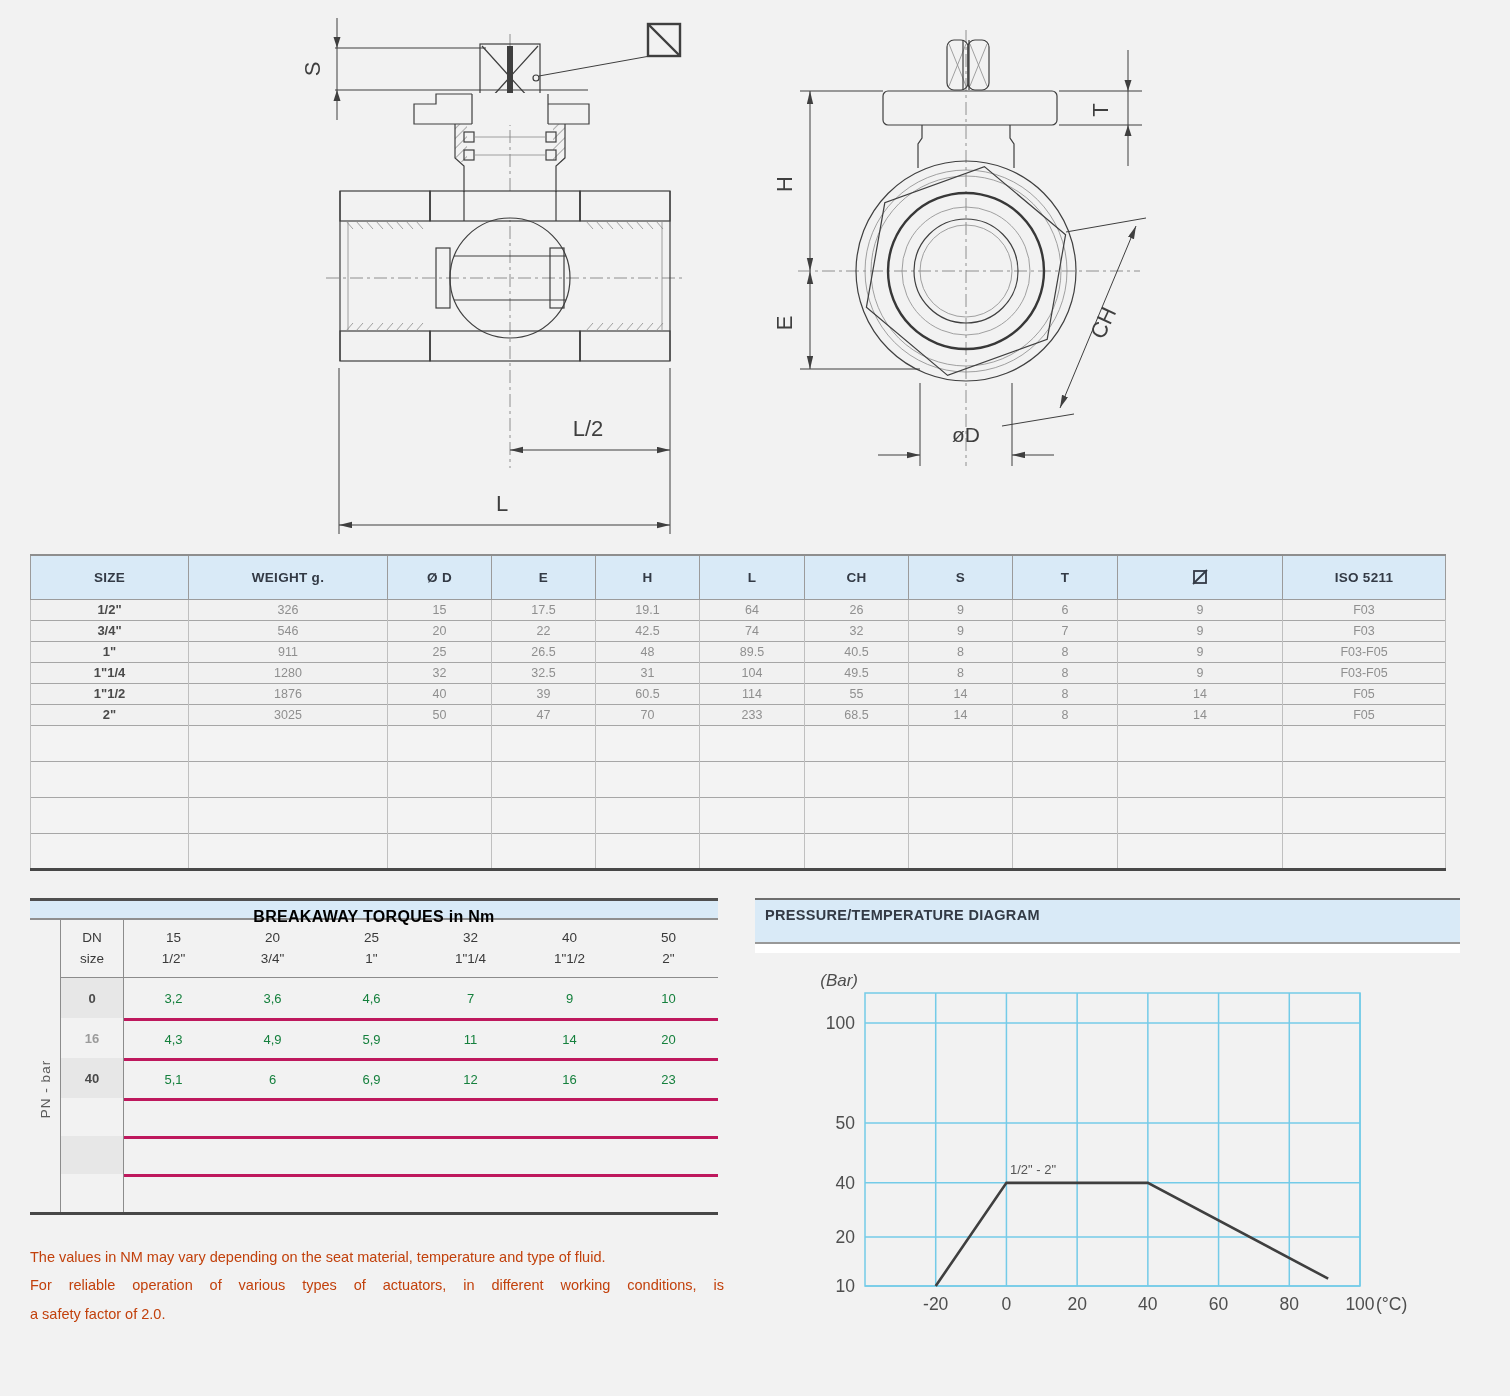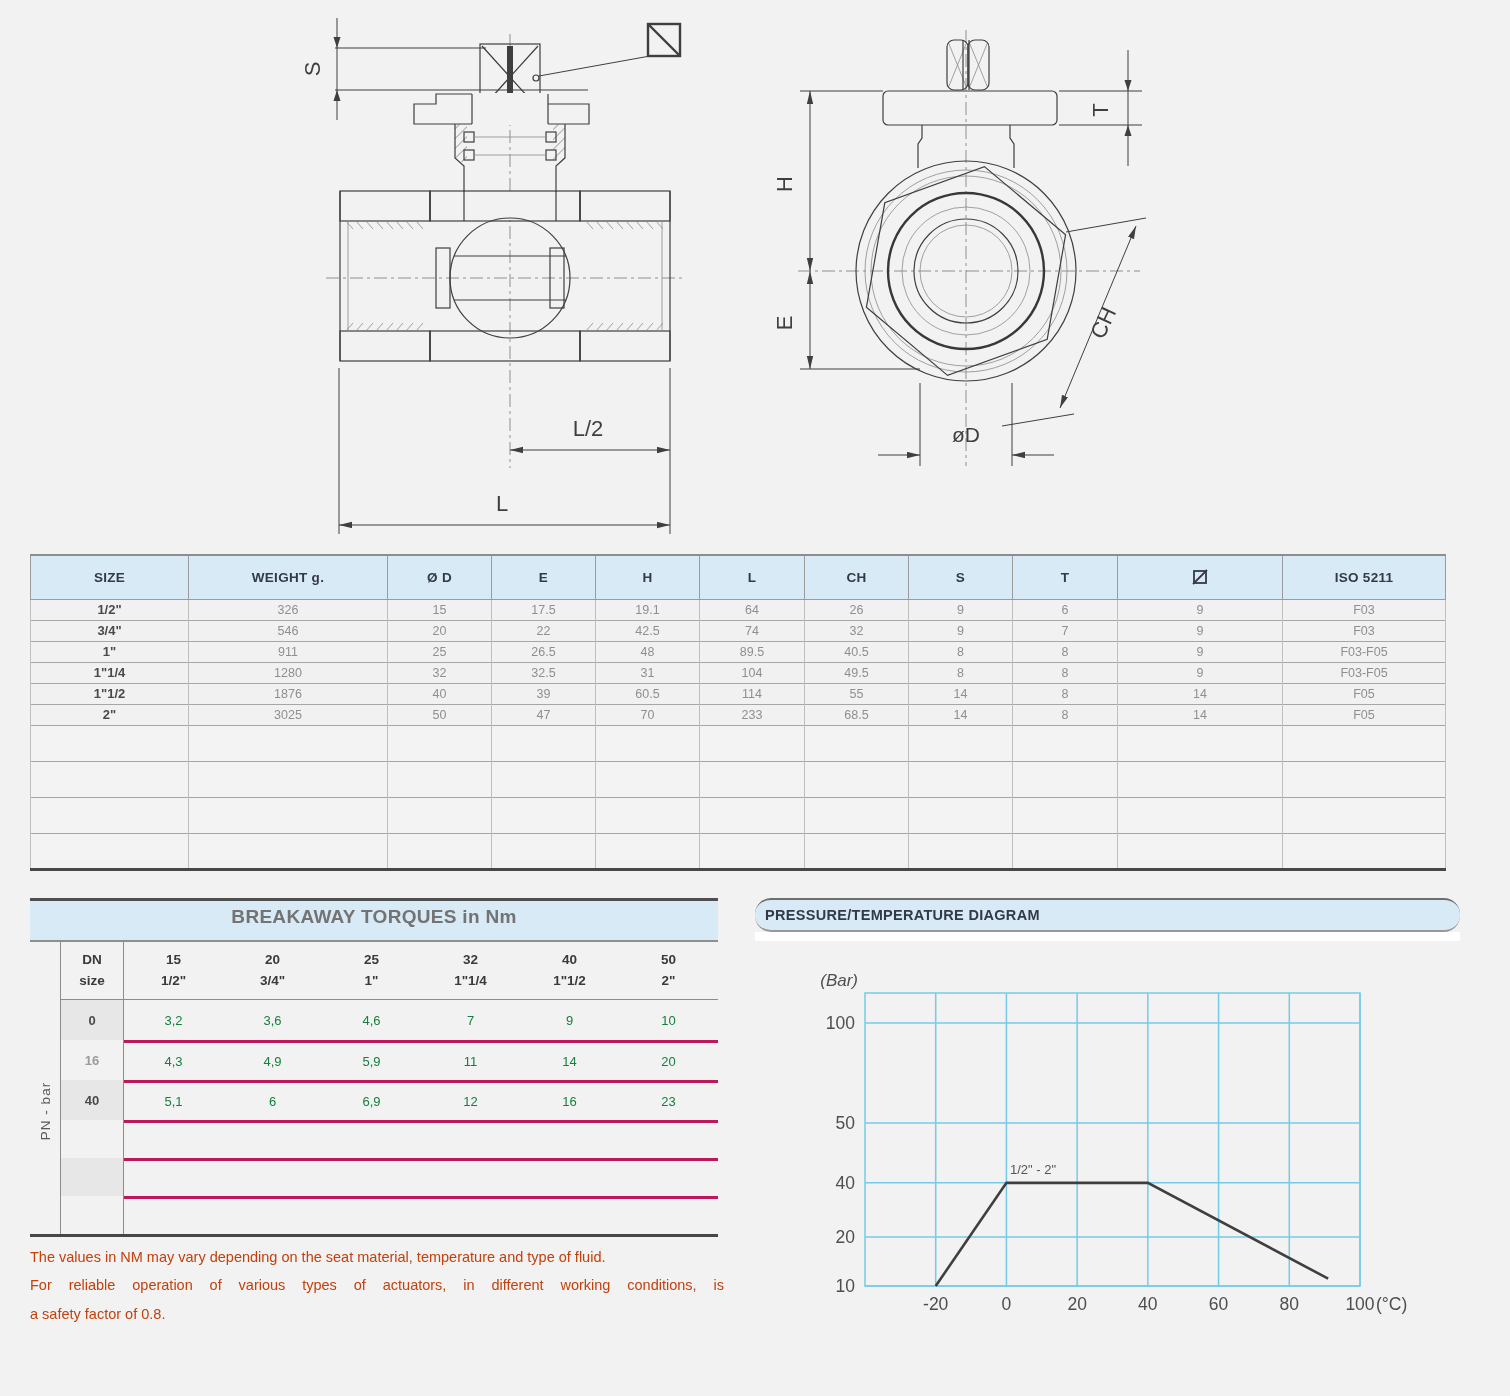--- a/index.html
+++ b/index.html
@@ -28,48 +28,48 @@
     border-top:1px solid #a6a6a6; text-align:center; font-size:12.5px; color:#8f8f8f;
   }
   #dim-table td.size-col { color:#4a4a4a; font-weight:bold; font-size:13px; }
   #dim-table tr.empty td { height:36px; background:#f3f3f3; }
   #dim-table tr:last-child td { border-bottom:3px solid #474747; }
   .sq-icon { display:inline-block; vertical-align:middle; }
 
   
   #torque-block { left:30px; top:898px; width:688px; }
   #torque-title {
-    border-top:3px solid #4f4f4f; height:44px; background:#d9eaf7; border-bottom:2px solid #8f8f8f;
-    text-align:center; font-size:19px; font-weight:bold; color:#737373; line-height:31px; letter-spacing:0.3px;
+    border-top:3px solid #4f4f4f; height:22px; background:#d9eaf7; border-bottom:2px solid #8f8f8f;
+    text-align:center; font-size:16px; font-weight:bold; color:#000000; line-height:31px; letter-spacing:0.3px;
   }
   #torque-grid {
     display:grid; grid-template-columns:30px 64px repeat(6, 99px);
     grid-template-rows:58px 40px 40px 40px 38px 38px 38px;
     border-bottom:3px solid #474747;
   }
   .t-cell { display:flex; align-items:center; justify-content:center; }
   .pn-strip { grid-column:1; grid-row:1 / span 7; position:relative; }
   .pn-strip span {
     position:absolute; left:50%; top:58%; transform:translate(-50%,-50%) rotate(-90deg);
     white-space:nowrap; font-size:13.5px; color:#5a5a5a; letter-spacing:1px;
   }
   .dn-col { border-left:1.5px solid #8c8c8c; border-right:1.5px solid #8c8c8c; flex-direction:column; }
-  .t-head { font-weight:bold; color:#3a3a3a; font-size:13.5px; line-height:1.5;
+  .t-head { font-weight:normal; color:#3a3a3a; font-size:13.5px; line-height:1.5;
             border-bottom:1.5px solid #8c8c8c; flex-direction:column; }
   .dn-shaded { background:#e7e7e7; }
   .dn-val { font-weight:bold; font-size:13px; color:#4a4a4a; }
   .dn-val.light { color:#9b9b9b; }
   .t-val { font-size:13px; color:#15803d; }
   .t-bt { border-top:3px solid #be185d; }
 
   
   #chart-block { left:755px; top:898px; width:705px; }
   #chart-title {
-    border-top:2.5px solid #6e6e6e; height:34px; background:#d9eaf7; border-bottom:2px solid #989898;
-    font-size:14.5px; font-weight:bold; color:#333a45; line-height:31px; padding-left:10px; letter-spacing:0.3px;border-radius:16px;
+    border-top:2.5px solid #6e6e6e; height:46px; background:#d9eaf7; border-bottom:2px solid #989898;
+    font-size:14.5px; font-weight:bold; color:#333a45; line-height:31px; padding-left:10px; letter-spacing:0.3px;
   }
   #chart-white { height:9px; background:#ffffff; }
   #pt-chart { left:800px; top:958px; }
   .grid-line { stroke:#74cbe8; stroke-width:1.5; fill:none; }
   .tick-label { font-size:17.5px; fill:#4e4e4e; }
   .bar-label { font-size:17px; fill:#4e4e4e; font-style:italic; }
   .series-line { fill:none; stroke-width:2.6; }
   .series-label { font-size:13px; fill:#555; }
 
   
@@ -519,14 +519,14 @@
     <text x="489.2857142857143" y="352" text-anchor="middle" class="tick-label">80</text>
     <text x="560" y="352" text-anchor="middle" class="tick-label">100</text>
     <text x="576" y="352" text-anchor="start" class="tick-label">(°C)</text>
     <polyline points="135.71428571428572,328 206.42857142857142,224.864 347.85714285714283,224.864 528.1785714285714,320.66035" class="series-line" stroke="#3f3f3f"></polyline>
     <text x="209.96428571428572" y="215.864" text-anchor="start" class="series-label">1/2" - 2"</text>
   </svg>
 
 <div id="notes" class="abs">
     <div>The values  in NM may vary depending on the seat material, temperature and type of fluid.</div>
     <div class="justify">For reliable operation of various types of actuators, in different working conditions, is</div>
-    <div>a safety factor of 0.8.</div>
+    <div>a safety factor of 2.0.</div>
   </div>
 
 </body></html>

